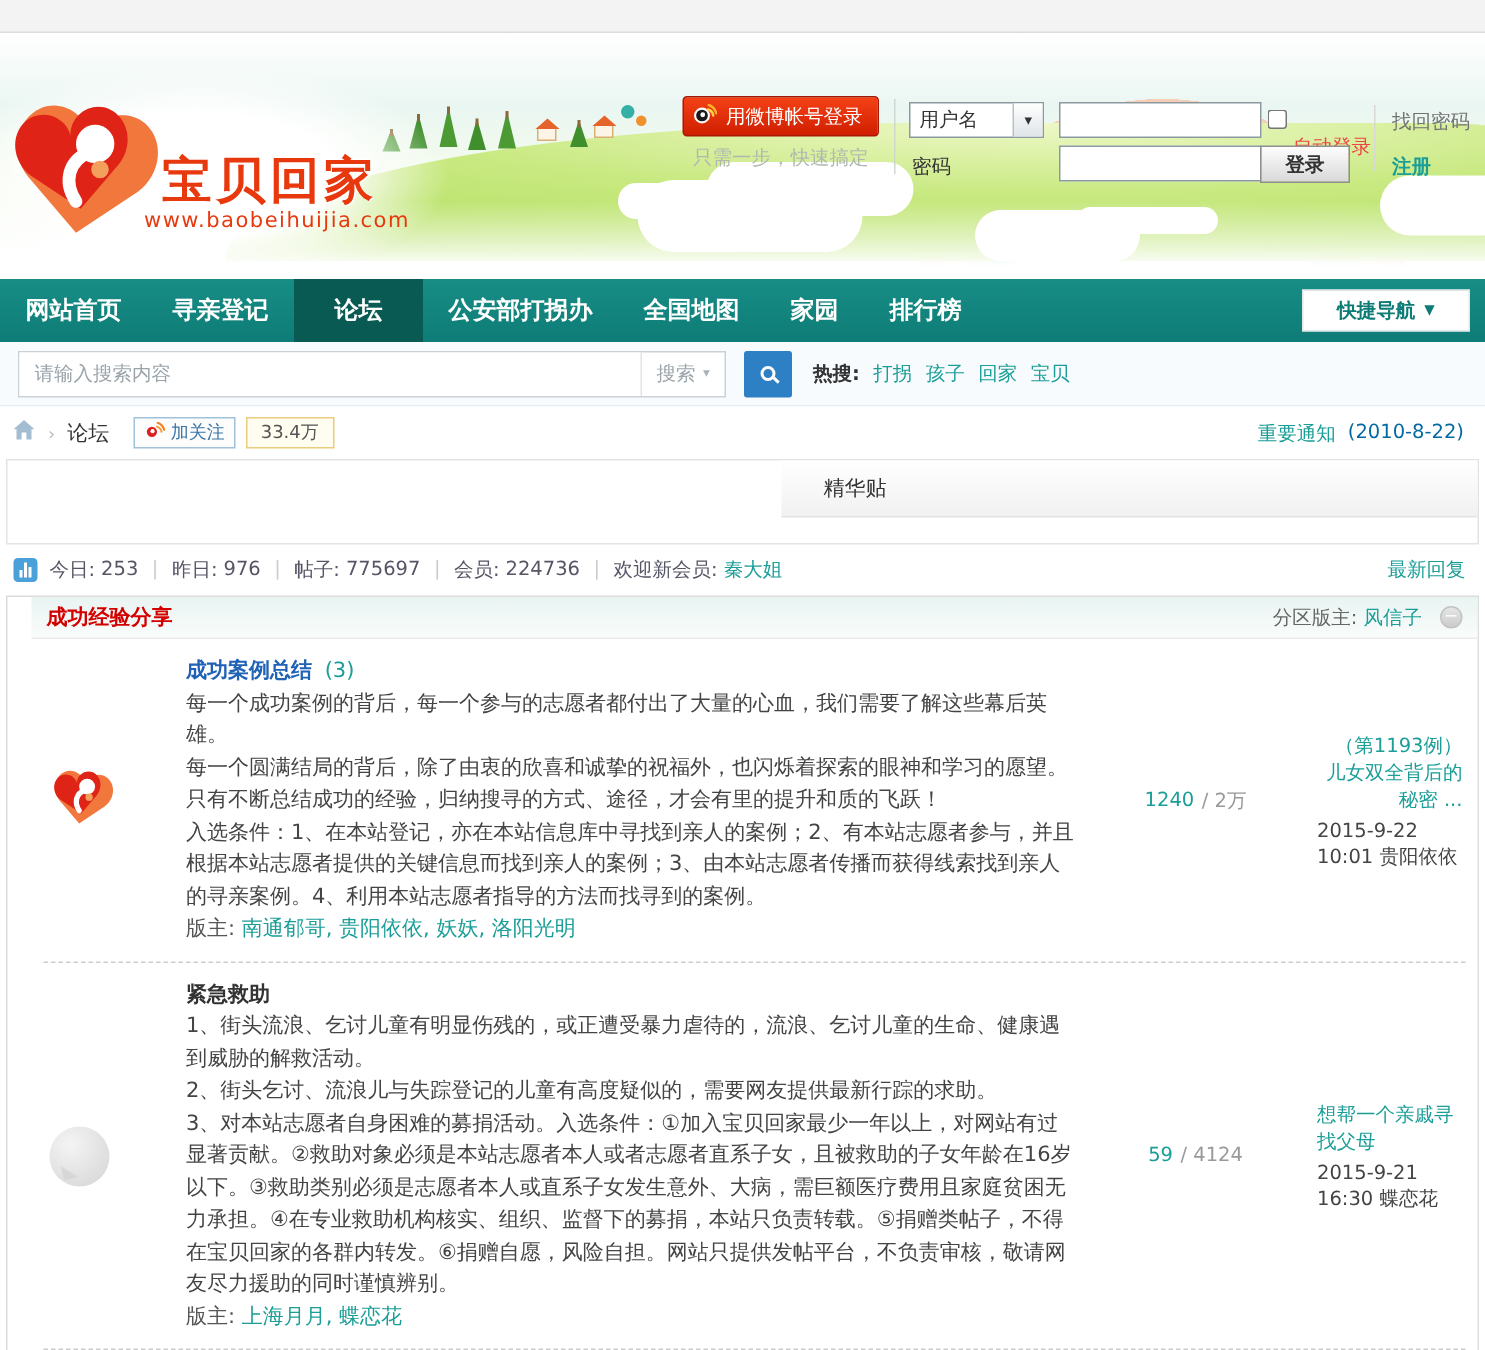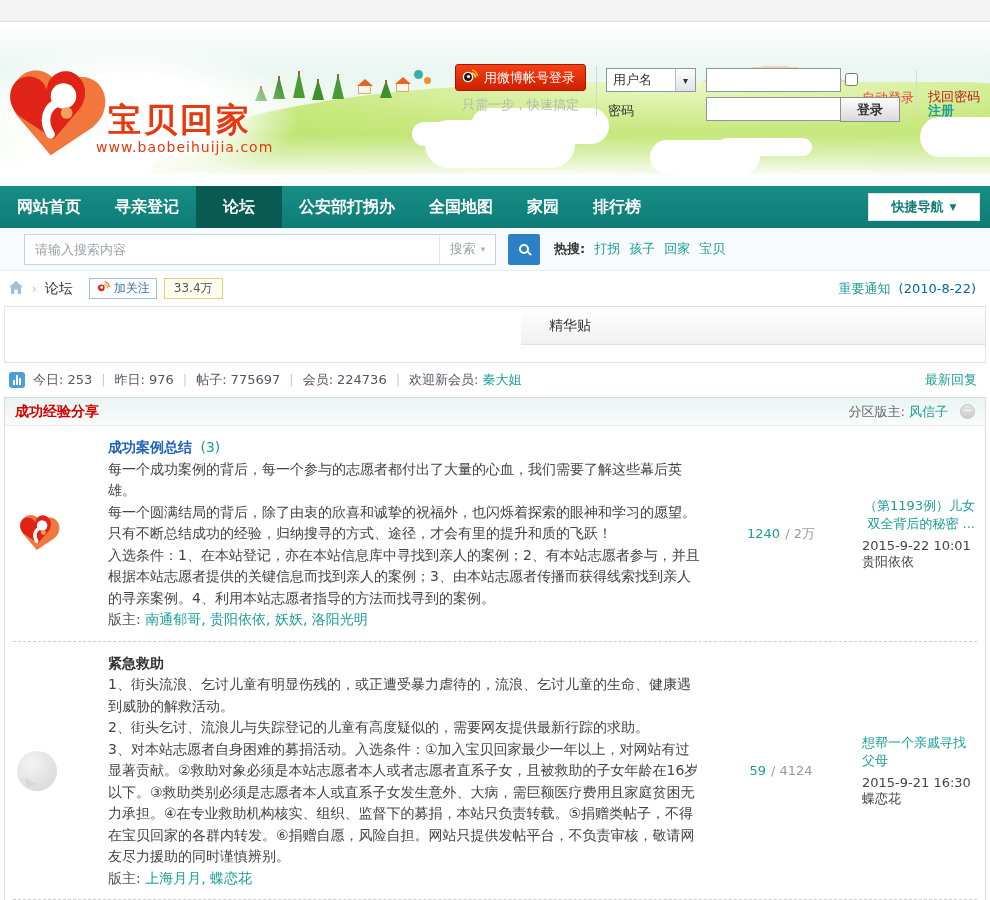--- a/index.html
+++ b/index.html
@@ -48,33 +48,33 @@
   .sel .arrowbox { margin-left:auto; width:20px; height:22px; background:linear-gradient(#fefefe,#dfe5e8); border-left:1px solid #b8c2c6;
     display:flex; align-items:center; justify-content:center; font-size:10px; color:#333; }
   .inp { position:absolute; width:135px; height:24px; background:#fff; border:1px solid #8a9aa0; padding:0 6px; font-size:13px; }
   .i1 { left:706px; top:46px; } .i2 { left:706px; top:75px; }
   .chk { position:absolute; left:845px; top:51px; }
   .chk-label { position:absolute; left:862px; top:67px; font-size:13px; color:#ef4444; }
   .pwd-label { position:absolute; left:608px; top:80px; font-size:13px; color:#333; }
   .login-btn { position:absolute; left:840px; top:75px; width:60px; height:25px; font-size:13px; font-weight:bold; color:#333;
     background:linear-gradient(#fdfdfd,#d9d9d9); border:1px solid #8f8f8f; cursor:pointer; }
   .vdiv2 { position:absolute; left:916px; top:48px; height:44px; border-left:1px solid #d8d8d8; }
-  .find-pwd { position:absolute; left:928px; top:50px; font-size:13px; color:#b91c1c; cursor:pointer;margin-top:16px; }
+  .find-pwd { position:absolute; left:928px; top:50px; font-size:13px; color:#737373; cursor:pointer; }
   .reg { position:absolute; left:928px; top:80px; font-size:13px; font-weight:bold; color:#1b9e97; cursor:pointer; }
 
   
   .nav { height:42px; background:linear-gradient(#178d86,#0e7c76); display:flex; align-items:stretch; }
   .nav-item { display:flex; align-items:center; padding:4px 17px; color:#fff; font-size:16px; font-weight:bold; cursor:pointer; }
   .nav-item.active { background:#0a5a54; padding:0 27px; }
   .quick-nav { margin:7px 10px 7px auto; width:112px; background:#fff; border:1px solid #dfe8e7; display:flex; align-items:center;
     justify-content:center; gap:6px; color:#0e7c76; font-size:13px; font-weight:bold; cursor:pointer; }
   .quick-nav .dn { font-size:9px; }
 
   
-  .search-row { height:43px; background:#f8fbfd; border-bottom:1px solid #e6edf2; display:flex; align-items:center; padding-left:24px; }
+  .search-row { height:43px; background:#f8fbfd; border-bottom:1px solid #e6edf2; display:flex; align-items:center; padding-left:12px; }
   .search-box { display:flex; width:472px; height:31px; background:#fff; border:1px solid #c9d2d8; }
   .search-box input { flex:1; border:0; outline:none; padding:0 10px; font-size:13px; color:#555;
     font-family:"DejaVu Sans","Liberation Sans",sans-serif; }
   .search-box input::placeholder { color:#9aa4aa; }
   .scope { width:56px; border-left:1px solid #dfe4e8; display:flex; align-items:center; justify-content:center; gap:5px;
     font-size:13px; color:#9aa4aa; cursor:pointer; }
   .scope::after { content:"▾"; font-size:9px; color:#aab2b8; }
   .search-btn { width:32px; height:31px; margin-left:12px; background:#2e80c4; border:0; border-radius:2px; cursor:pointer;
     display:flex; align-items:center; justify-content:center; }
   .mag { width:10px; height:10px; border:2px solid #fff; border-radius:50%; position:relative; }
@@ -105,21 +105,21 @@
   .chart-icon { width:16px; height:16px; border-radius:3px; background:#4aa0d8; display:flex; align-items:flex-end;
     justify-content:center; gap:1px; padding:3px 3px; margin-right:8px; }
   .chart-icon b { width:2px; background:#fff; display:block; }
   .stat-group { display:flex; align-items:center; }
   .stat-sep { color:#ccc; margin:0 9px; }
   .stat-val { margin-left:4px; }
   .teal { color:#1b9e97; }
   .latest-reply { margin-left:auto; margin-right:4px; color:#1b9e97; cursor:pointer; }
 
   
-  .forum-wrap { margin:3px 4px 0; border:1px solid #dcdcdc; background:#fff; }
+  .forum-wrap { margin:3px 4px 0; border:1px solid #dcdcdc; background:#fff;padding-left:16px; }
   .section-head { height:28px; background:linear-gradient(#e9f4f2,#f9fcfb); border-bottom:1px solid #e9e9e9;
     display:flex; align-items:center; padding:0 10px; }
   .section-title { color:#d30000; font-weight:bold; font-size:14px; cursor:pointer; }
   .sec-right { margin-left:auto; display:flex; align-items:center; font-size:13px; color:#666; }
   .sec-right .teal { cursor:pointer; }
   .collapse-btn { width:15px; height:15px; margin-left:12px; border-radius:50%; background:linear-gradient(#e6e6e6,#cbcbcb);
     border:1px solid #c2c2c2; color:#fff; font-size:11px; line-height:12px; text-align:center; cursor:pointer; }
 
   .forum-item { display:flex; padding:11px 6px 10px 12px;gap:25px; }
   .f-iconcol { width:66px; display:flex; align-items:center; }

